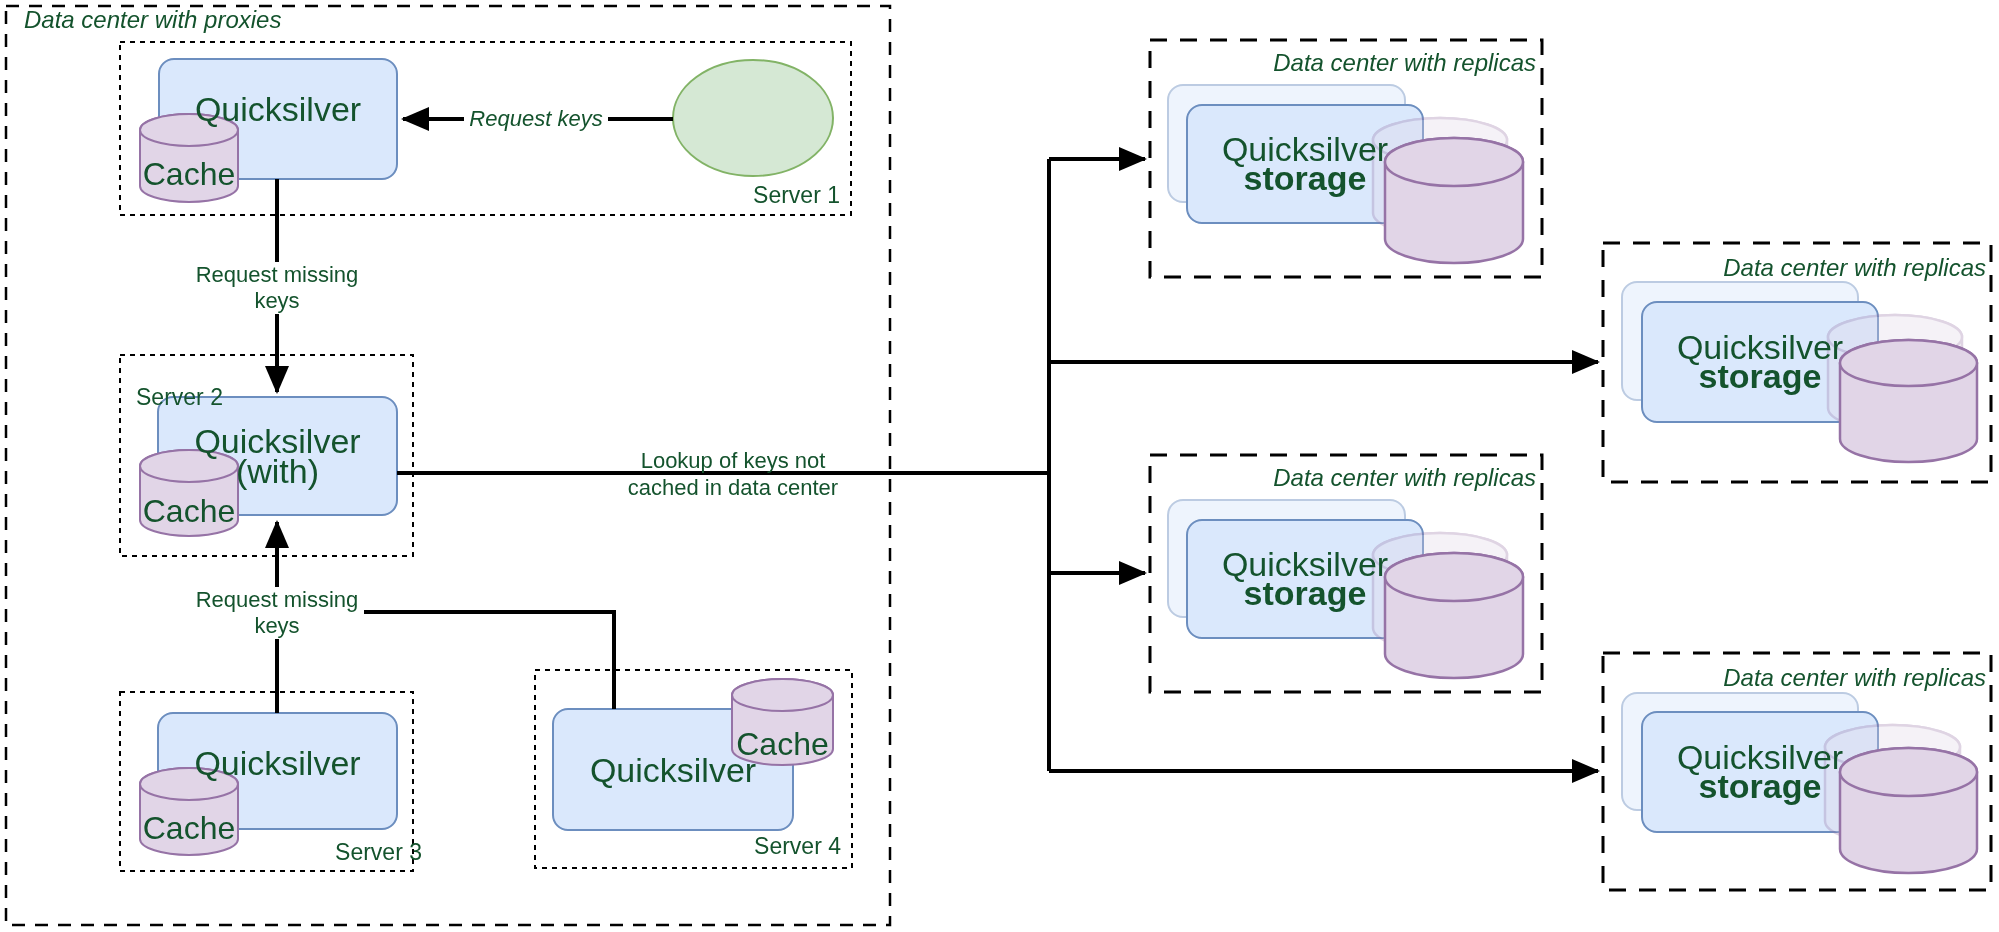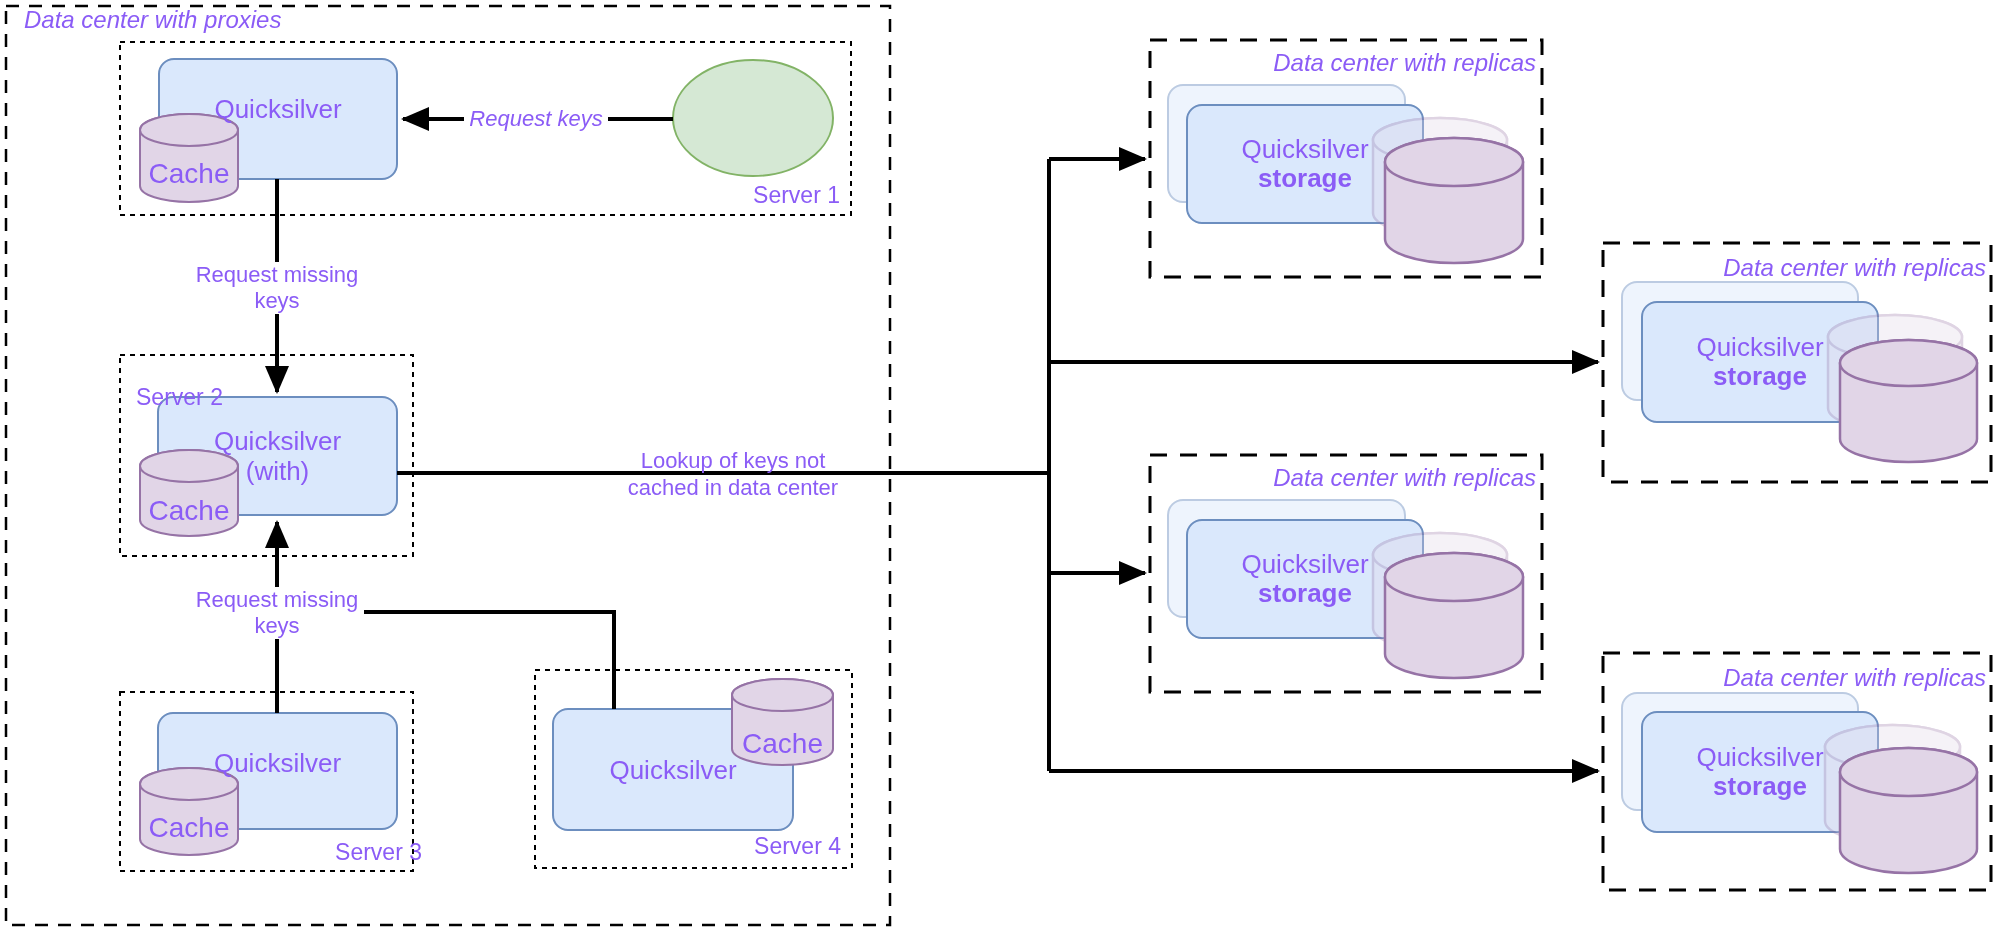--- a/index.html
+++ b/index.html
@@ -4,29 +4,29 @@
 <style>
   :root{
     --node-fill:#dae8fc; --node-stroke:#6c8ebf;
     --cache-fill:#e1d5e7; --cache-stroke:#9673a6;
     --client-fill:#d5e8d4; --client-stroke:#82b366;
     --edge:#000;
   }
   html,body{margin:0;padding:0;background:#fff;}
   #canvas{
     position:relative; width:1999px; height:932px; overflow:hidden;
-    font-family:"Liberation Sans", sans-serif; color:#8b5cf6; background:#fff;
+    font-family:"Liberation Sans", sans-serif; color:#14532d; background:#fff;
   }
   #shapes{position:absolute; left:0; top:0; z-index:1;}
   .lbl{position:absolute; z-index:2; white-space:nowrap;}
   .dc-title{font-size:24px; font-style:italic;}
   .server-name{font-size:23px; }
   .node-lbl{display:flex; flex-direction:column; align-items:center; justify-content:center;
-            text-align:center; font-size:26px; line-height:30px;}
-  .cache-lbl{display:flex; align-items:center; justify-content:center; font-size:28px;}
+            text-align:center; font-size:34px; line-height:30px;}
+  .cache-lbl{display:flex; align-items:center; justify-content:center; font-size:32px;}
   .client-lbl{display:flex; align-items:center; justify-content:center; font-size:27px;}
   .edge-lbl{font-size:22px; line-height:26px; text-align:center;}
   .edge-lbl.masked{background:#fff;}
   .right{text-align:right;}
   .bold{font-weight:bold;}
 </style>
 </head>
 <body>
 
 <div id="canvas">

